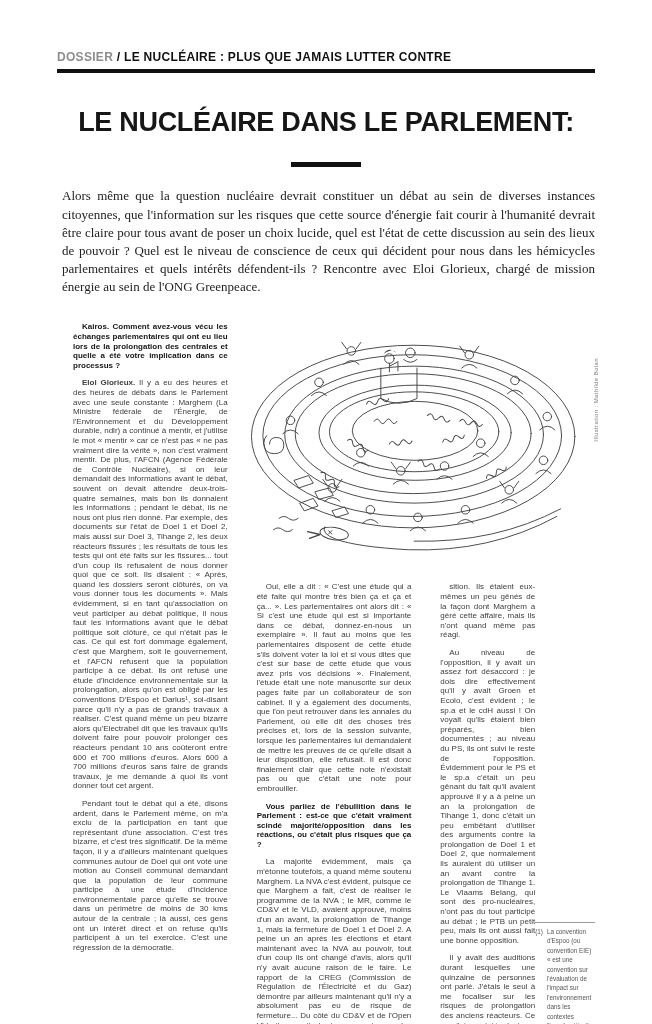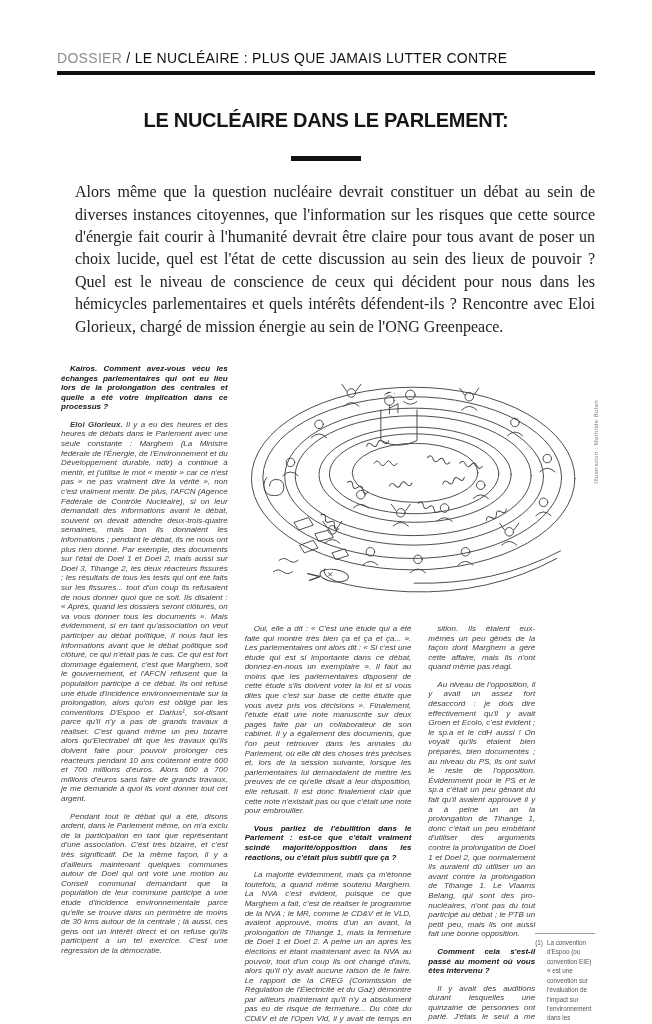--- a/index.html
+++ b/index.html
@@ -2,42 +2,42 @@
 <html><head>
 <meta charset="utf-8">
 <style>
   html,body{margin:0;padding:0;}
   body{
     width:652px;height:1024px;overflow:hidden;background:#ffffff;color:#1a1a1a;
     font-family:"Liberation Sans",sans-serif;position:relative;
   }
   .page{padding:50px 57px 0 57px;}
   
-  .kicker{font-size:14px;font-weight:normal;letter-spacing:.3px;}
+  .kicker{font-size:12px;font-weight:bold;letter-spacing:.3px;}
   .kicker .light{color:#8d8d8d;}
   .kicker .dark{color:#111;}
   .kicker-rule{height:4px;background:#111;margin-top:5px;}
   
   h1{
-    margin:34px 0 16px 0;text-align:center;font-size:20px;line-height:1.16;
+    margin:34px 0 16px 0;text-align:center;font-size:27px;line-height:1.16;
     font-weight:bold;letter-spacing:-.3px;color:#161616;
   }
   .title-bar{width:70px;height:5px;background:#111;margin:24px auto 0 auto;}
   
   .intro{
-    font-family:"Liberation Serif",serif;font-size:16px;line-height:1.4;
-    text-align:justify;margin:20px 0 0 18px;color:#222;
+    font-family:"Liberation Serif",serif;font-size:13px;line-height:1.4;
+    text-align:justify;margin:20px 0 0 5px;color:#222;
   }
   
   .columns{
     display:grid;grid-template-columns:1fr 1fr 1fr;column-gap:13px;row-gap:10px;
     margin-top:26px;
   }
   .col{font-size:8px;line-height:1.2;color:#3d3d3d;text-align:justify;}
-  .col p{margin:0 0 8px 4px;text-indent:9px;font-style:italic;}
+  .col p{margin:0 0 8px 16px;text-indent:9px;}
   .col p.question{font-weight:bold;color:#161616;}
   .col1{grid-column:1;grid-row:1 / 3;}
   .col2{grid-column:2;grid-row:2;}
   .col3{grid-column:3;grid-row:2;display:flex;flex-direction:row;}
   
   .illu{grid-column:2 / 4;grid-row:1;position:relative;height:250px;}
   .illu svg{width:calc(100% - 10px);height:100%;display:block;}
   .illu-credit{
     position:absolute;right:-4px;top:36px;writing-mode:vertical-rl;
     transform:rotate(180deg);font-size:6px;color:#7d7d7d;letter-spacing:.4px;
@@ -150,29 +150,28 @@
 
           <path d="M40 198 q5 -4 10 0 q5 4 10 0"></path>
           <path d="M34 210 q5 -4 10 0 q5 4 10 0"></path>
         </g>
       </svg>
       <div class="illu-credit">Illustration : Mathilde Bolan</div>
     </div>
 
     <div class="col col2">
         <p class="body">Oui, elle a dit : « C'est une étude qui a été faite qui montre très bien ça et ça et ça... ». Les parlementaires ont alors dit : « Si c'est une étude qui est si importante dans ce débat, donnez-en-nous un exemplaire ». Il faut au moins que les parlementaires disposent de cette étude s'ils doivent voter la loi et si vous dites que c'est sur base de cette étude que vous avez pris vos décisions ». Finalement, l'étude était une note manuscrite sur deux pages faite par un collaborateur de son cabinet. Il y a également des documents, que l'on peut retrouver dans les annales du Parlement, où elle dit des choses très précises et, lors de la session suivante, lorsque les parlementaires lui demandaient de mettre les preuves de ce qu'elle disait à leur disposition, elle refusait. Il est donc finalement clair que cette note n'existait pas ou que c'était une note pour embrouiller.</p>
-        <p class="question">Vous parliez de l'ébullition dans le Parlement : est-ce que c'était vraiment scindé majorité/opposition dans les réactions, ou c'était plus subtil que ça ?</p>
+        <p class="question">Vous parliez de l'ébullition dans le Parlement : est-ce que c'était vraiment scindé majorité/opposition dans les réactions, ou c'était plus risques que ça ?</p>
         <p class="body">La majorité évidemment, mais ça m'étonne toutefois, a quand même soutenu Marghem. La NVA c'est évident, puisque ce que Marghem a fait, c'est de réaliser le programme de la NVA ; le MR, comme le CD&amp;V et le VLD, avaient approuvé, moins d'un an avant, la prolongation de Tihange 1, mais la fermeture de Doel 1 et Doel 2. A peine un an après les élections et étant maintenant avec la NVA au pouvoir, tout d'un coup ils ont changé d'avis, alors qu'il n'y avait aucune raison de le faire. Le rapport de la CREG (Commission de Régulation de l'Électricité et du Gaz) démontre par ailleurs maintenant qu'il n'y a absolument pas eu de risque de fermeture... Du côté du CD&amp;V et de l'Open Vld, il y avait de temps en temps des critiques, mais sans vraiment d'oppo-</p>
       </div>
 
     <div class="col col3">
       <div>
           <p class="body">sition. Ils étaient eux-mêmes un peu gênés de la façon dont Marghem a géré cette affaire, mais ils n'ont quand même pas réagi.</p>
           <p class="body">Au niveau de l'opposition, il y avait un assez fort désaccord : je dois dire effectivement qu'il y avait Groen et Ecolo, c'est évident ; le sp.a et le cdH aussi ! On voyait qu'ils étaient bien préparés, bien documentés ; au niveau du PS, ils ont suivi le reste de l'opposition. Évidemment pour le PS et le sp.a c'était un peu gênant du fait qu'il avaient approuvé il y a à peine un an la prolongation de Tihange 1, donc c'était un peu embêtant d'utiliser des arguments contre la prolongation de Doel 1 et Doel 2, que normalement ils auraient dû utiliser un an avant contre la prolongation de Tihange 1. Le Vlaams Belang, qui sont des pro-nucléaires, n'ont pas du tout participé au débat ; le PTB un petit peu, mais ils ont aussi fait une bonne opposition.</p>
-          <p class="question">Comment cela s'est-il passé au moment où vous êtes intervenu ?</p>
           <p class="body">Il y avait des auditions durant lesquelles une quinzaine de personnes ont parlé. J'étais le seul à me focaliser sur les risques de prolongation des anciens réacteurs. Ce que j'ai constaté, c'est que ce n'est pas encore vraiment pris au sérieux. On part toujours du principe « chez nous ça ne peut pas arriver ». Même après, pas seulement Tchernobyl, mais aussi Fukushima, même après avec tous les pépins qu'on a eus ces derniers temps avec nos propres</p>
         </div>
       <div class="footnote">
         <span class="marker">(1)</span>
         <span>La convention d'Espoo (ou convention EIE) « est une convention sur l'évaluation de l'impact sur l'environnement dans les contextes "transfrontière" », voir wikipedia ; La convention Darius porte sur l'accès à l'information, la participation du public au processus décisionnel et l'accès à la justice en matière d'environnement.</span>
       </div>
     </div>
 
   </div>
 

